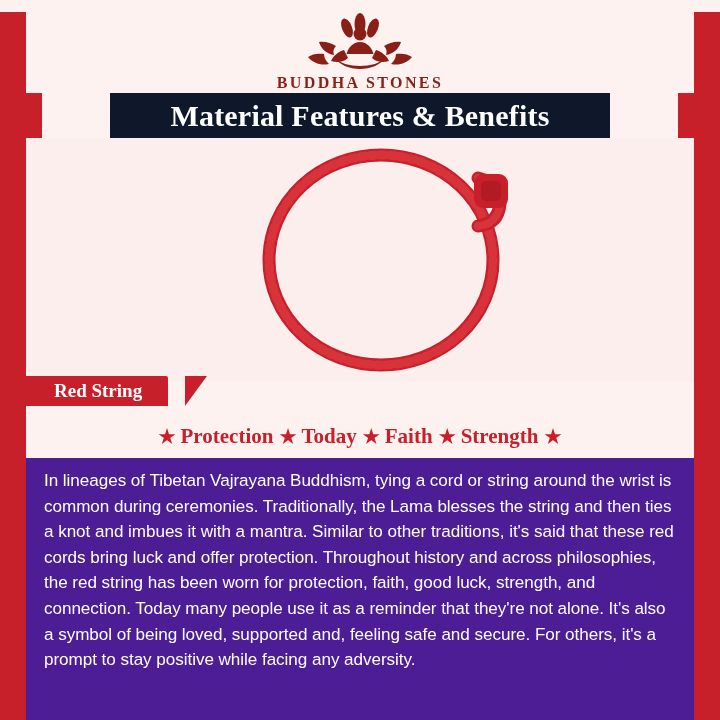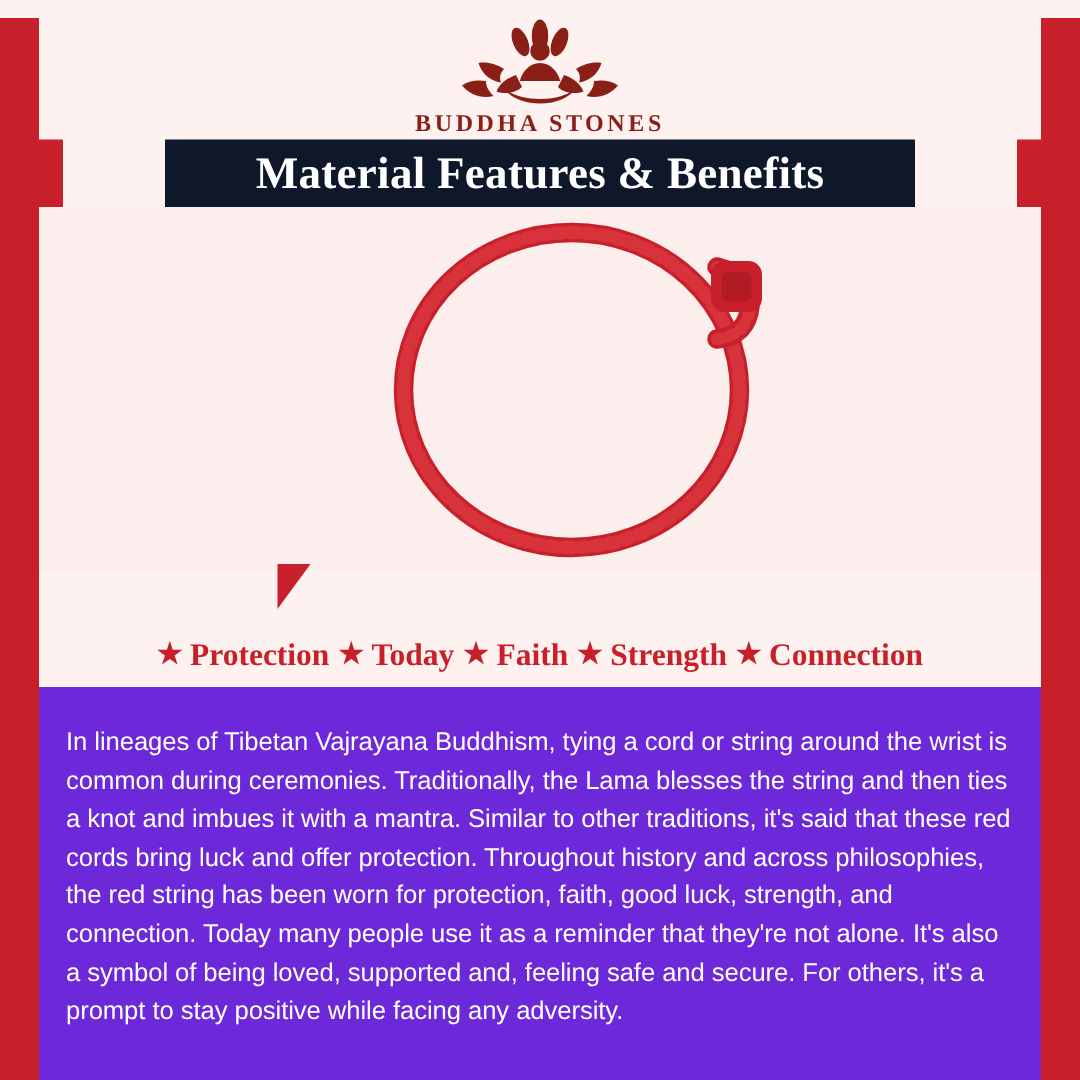--- a/index.html
+++ b/index.html
@@ -98,22 +98,22 @@
     display:flex;align-items:center;gap:5px;
     color:#c8202a;
     font-family:"Liberation Serif", serif;
     font-weight:bold;font-size:21px;
     white-space:nowrap;
   }
   .kw .star{font-size:19px;line-height:1;}
   
   .body-block{
     position:absolute;left:26px;right:26px;top:458px;bottom:0;
-    background:#6d28d9;
-    padding:24px 18px 12px 18px;
+    background:#4c1d95;
+    padding:10px 18px 12px 18px;
     box-sizing:border-box;
   }
   .body-block p{
     margin:0;
     color:#ffffff;
     font-size:17.1px;
     line-height:25.6px;
     font-family:"Liberation Sans", sans-serif;
     text-align:left;
     letter-spacing:-.05px;
@@ -175,20 +175,23 @@
         <path d="M452 40 q24 6 22 26 q-2 20 -22 22" stroke-width="8" stroke="#d8323a" stroke-dasharray="5 5"></path>
       </g>
       <g>
 
         <rect x="448" y="36" width="34" height="34" rx="9" fill="#c8202a"></rect>
         <rect x="455" y="43" width="20" height="20" rx="5" fill="#b31b24"></rect>
       </g>
     </svg>
   </div>
 
+  <div class="label-tab">
+    <span class="label-text">Red String</span>
+  </div>
   <div class="tab-angle"></div>
 
   <div class="keywords">
     <span class="kw">
       <span class="star">★</span>
       <span>Protection</span>
     </span>
     <span class="kw">
       <span class="star">★</span>
       <span>Today</span>
@@ -196,21 +199,20 @@
     <span class="kw">
       <span class="star">★</span>
       <span>Faith</span>
     </span>
     <span class="kw">
       <span class="star">★</span>
       <span>Strength</span>
     </span>
     <span class="kw">
       <span class="star">★</span>
-      <span>Connection</span>
     </span>
   </div>
 
   <div class="body-block">
     <p>In lineages of Tibetan Vajrayana Buddhism, tying a cord or string around the wrist is common during ceremonies. Traditionally, the Lama blesses the string and then ties a knot and imbues it with a mantra. Similar to other traditions, it's said that these red cords bring luck and offer protection. Throughout history and across philosophies, the red string has been worn for protection, faith, good luck, strength, and connection. Today many people use it as a reminder that they're not alone. It's also a symbol of being loved, supported and, feeling safe and secure. For others, it's a prompt to stay positive while facing any adversity.</p>
   </div>
 
 </div>
 
 </body></html>

